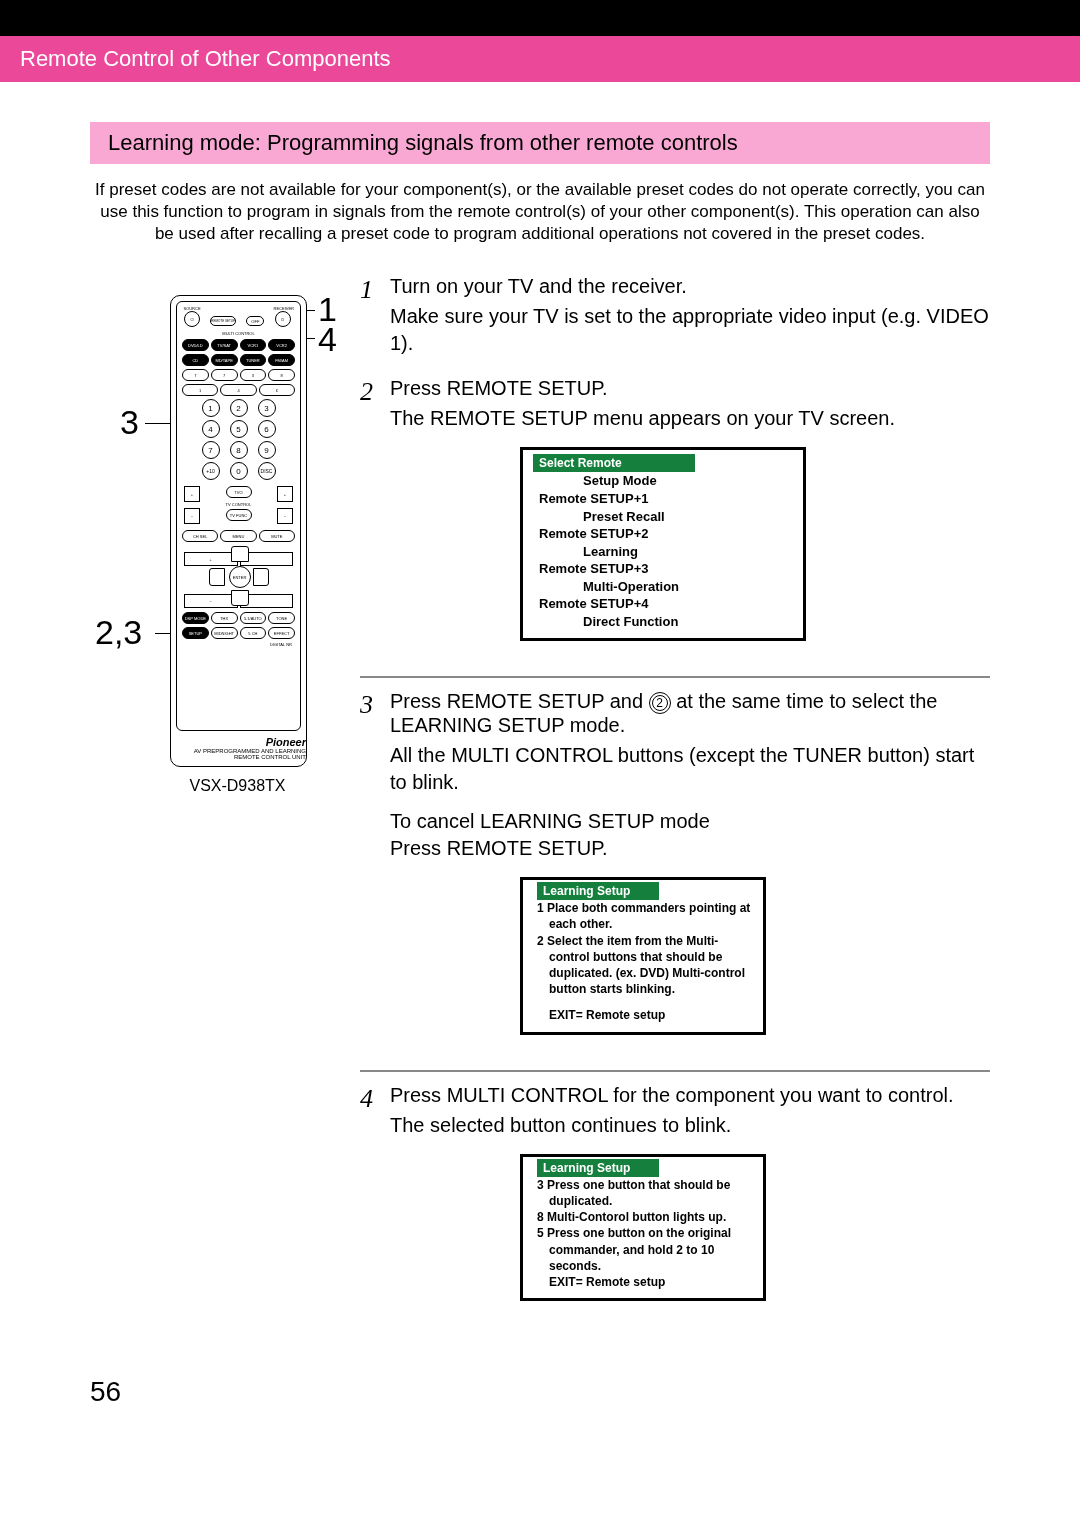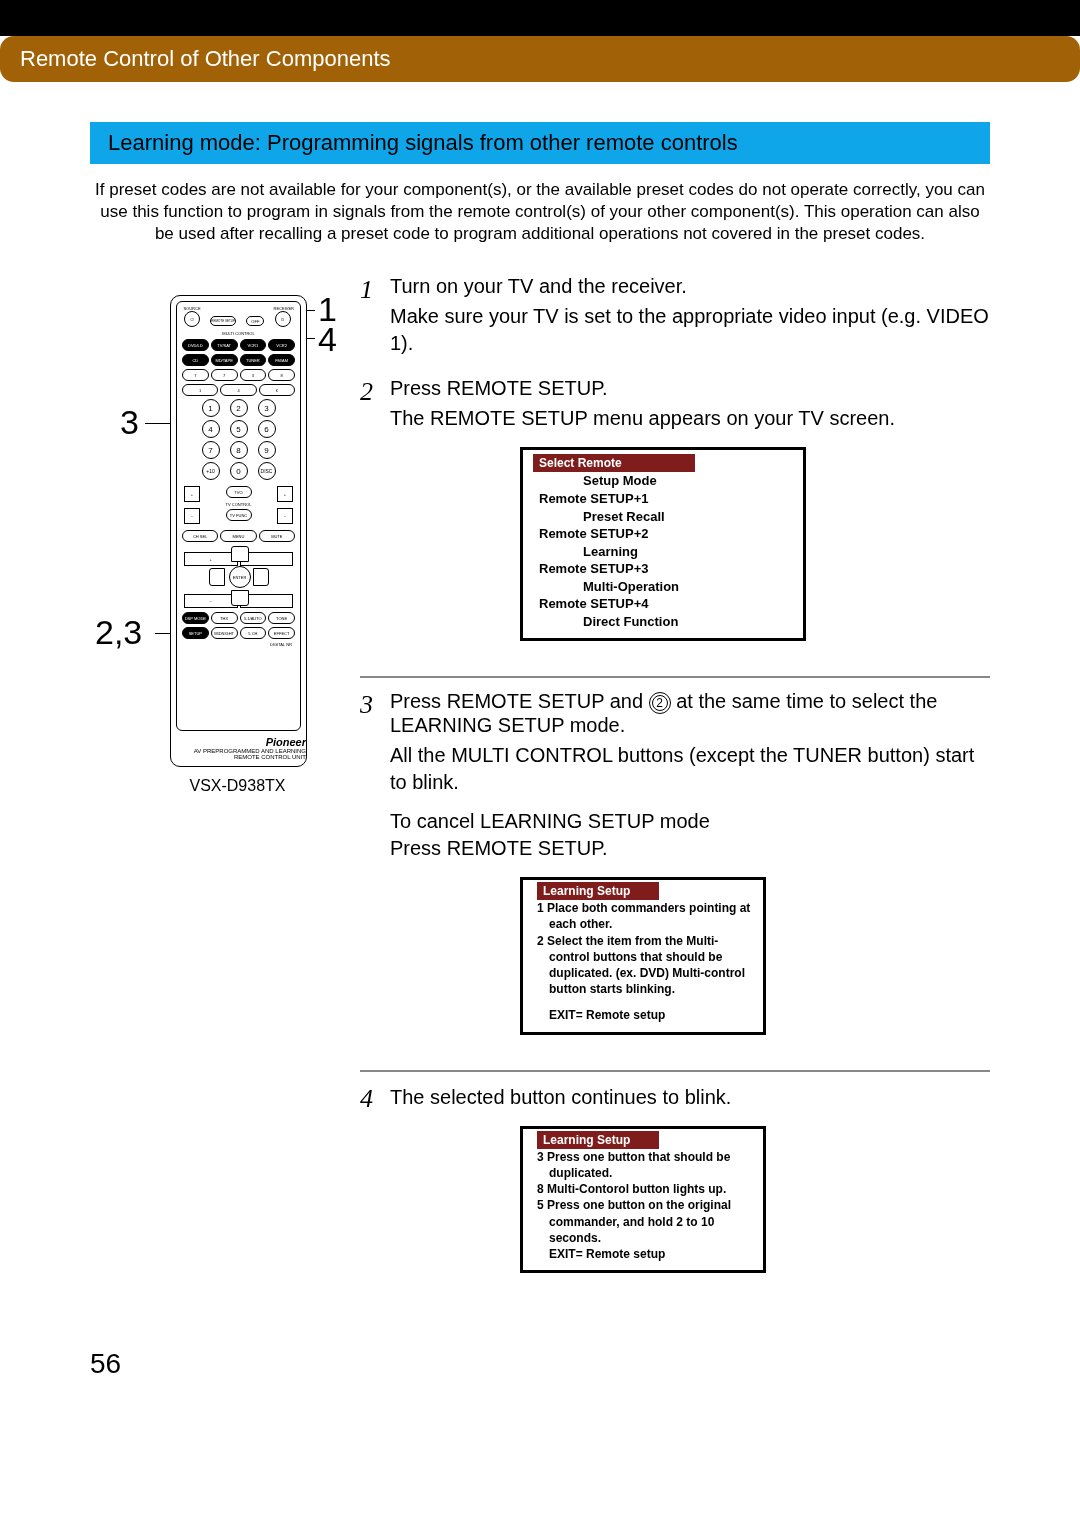--- a/index.html
+++ b/index.html
@@ -7,29 +7,28 @@
     padding: 0;
     font-family: Arial, Helvetica, sans-serif;
     background: #fff;
     width: 1080px;
   }
   .black-header {
     background: #000;
     height: 36px;
   }
   .page-title-bar {
-    background: #a16207;
+    background: #ec4899;
     color: #fff;
     padding: 10px 20px;
     font-size: 22px;
     font-weight: normal;
-    border-radius: 14px;
   }
   .section-title-bar {
-    background: #0ea5e9;
+    background: #f9a8d4;
     color: #000;
     padding: 8px 18px;
     font-size: 22px;
     margin: 40px 90px 15px 90px;
   }
   .intro-text {
     margin: 0 90px;
     font-size: 17px;
     line-height: 1.3;
     text-align: center;
@@ -134,21 +133,21 @@
     font-size: 20px;
     line-height: 1.35;
   }
   .osd-box {
     border: 3px solid #000;
     width: 280px;
     margin: 15px 0 15px 130px;
     font-size: 13px;
   }
   .osd-header {
-    background: #7f1d1d;
+    background: #15803d;
     color: #fff;
     font-weight: bold;
     padding: 1px 6px;
     display: inline-block;
     width: 150px;
     font-size: 12px;
   }
   .osd-body {
     padding: 4px 10px 8px 10px;
     font-weight: bold;
@@ -421,20 +420,21 @@
           </div>
         </div>
       </div>
     </div>
 
     <div class="divider"></div>
 
     <div class="step">
       <div class="step-num">4</div>
       <div class="step-body">
+        <div class="step-title">Press MULTI CONTROL for the component you want to control.</div>
         <div class="step-text">The selected button continues to blink.</div>
 
         <div class="osd-box" style="width:240px;">
           <div class="osd-body-2">
             <div class="osd-header" style="width:110px;">Learning Setup</div>
             <div style="padding-left:0;text-indent:-12px;margin-left:12px;">3  Press one button that should be duplicated.</div>
             <div style="padding-left:0;text-indent:-12px;margin-left:12px;">8  Multi-Contorol  button lights up.</div>
             <div style="padding-left:0;text-indent:-12px;margin-left:12px;">5  Press one button on the original commander, and hold 2 to 10 seconds.</div>
             <div style="margin-left:12px;">EXIT=  Remote setup</div>
           </div>

